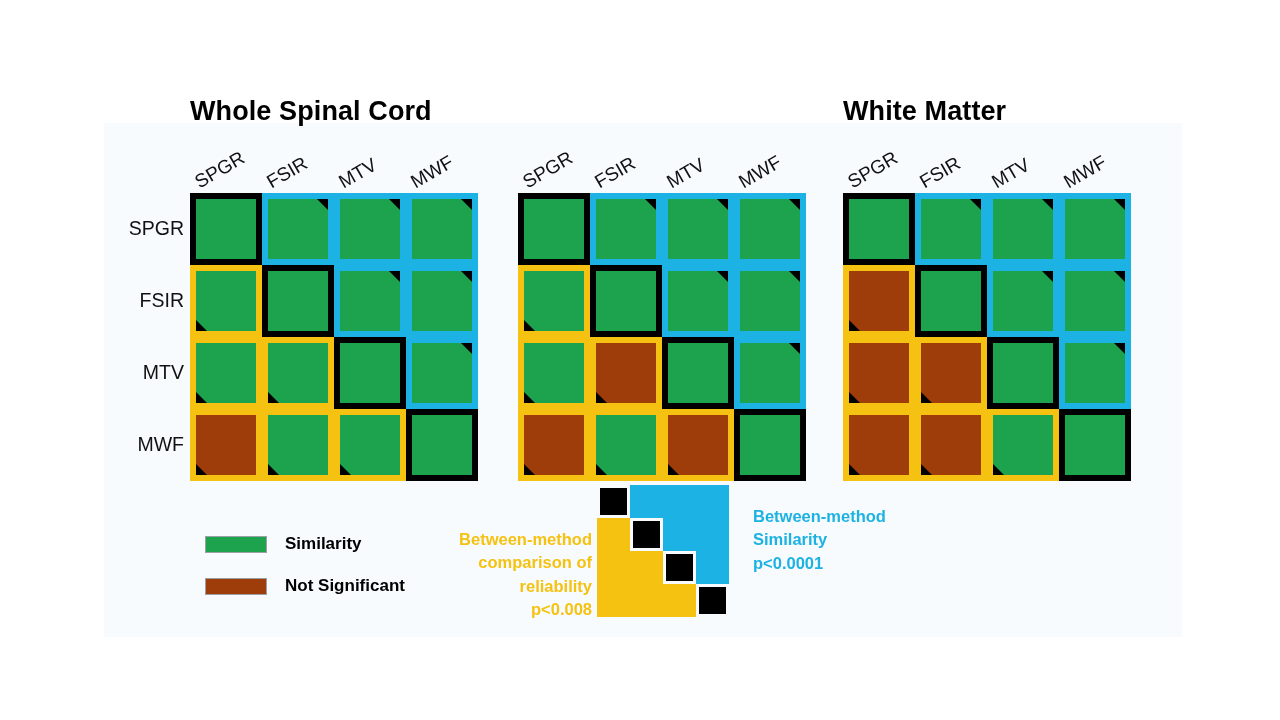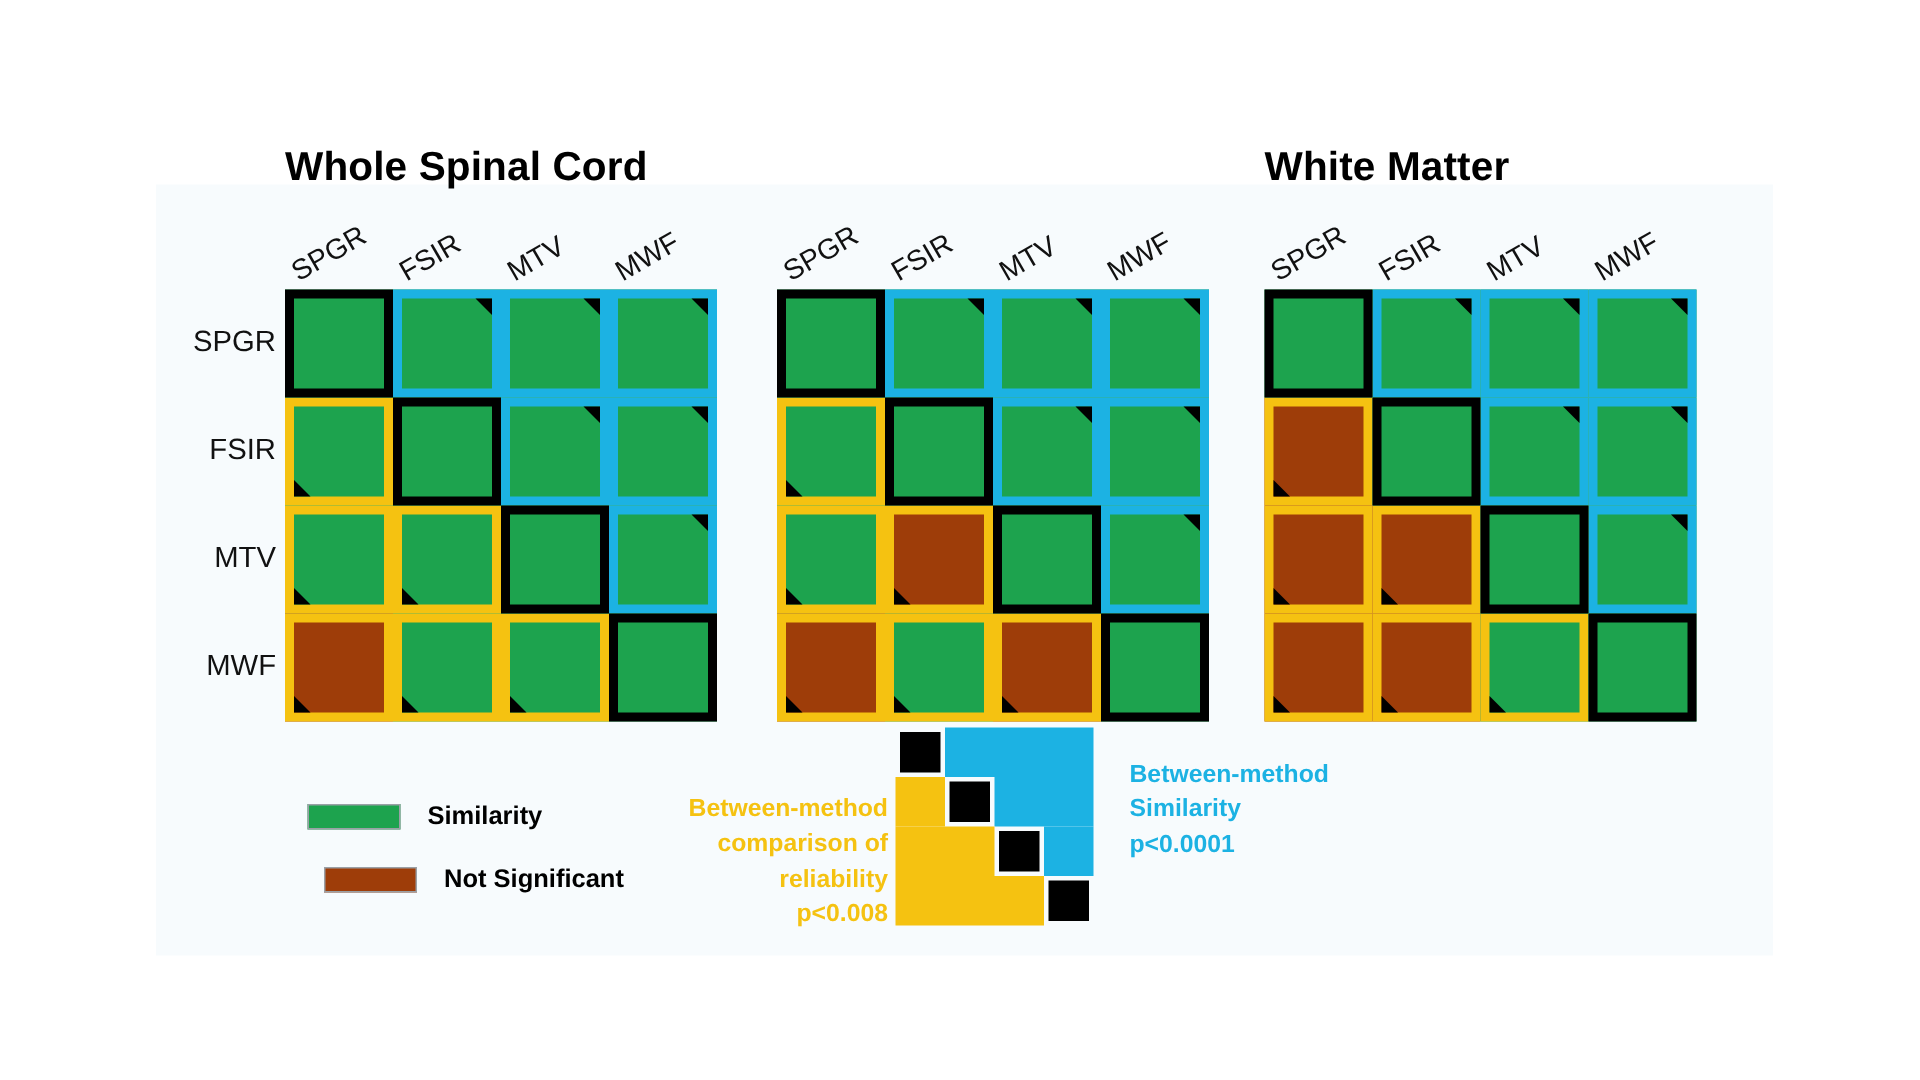--- a/index.html
+++ b/index.html
@@ -420,21 +420,21 @@
           </div>
         </div>
       </div>
     </div>
 
   <div class="sig-key">
       <div class="sig-row" style="top: 0px;">
         <span class="sig-swatch" style="background: rgb(29, 163, 78);"></span>
         <span class="sig-label">Similarity</span>
       </div>
-      <div class="sig-row" style="top: 42px; margin-left: 11px;">
+      <div class="sig-row" style="top: 42px;">
         <span class="sig-swatch" style="background: rgb(158, 61, 9);"></span>
         <span class="sig-label">Not Significant</span>
       </div>
     </div>
 
   <div class="schematic">
       <div class="sch-block sch-cyan" style="left: 33px; top: 0px; width: 99px; height: 33px; background: rgb(28, 178, 227);"></div>
       <div class="sch-block sch-cyan" style="left: 66px; top: 33px; width: 66px; height: 33px; background: rgb(28, 178, 227);"></div>
       <div class="sch-block sch-cyan" style="left: 99px; top: 66px; width: 33px; height: 33px; background: rgb(28, 178, 227);"></div>
       <div class="sch-block sch-gold" style="left: 0px; top: 33px; width: 33px; height: 33px; background: rgb(245, 194, 17);"></div>

